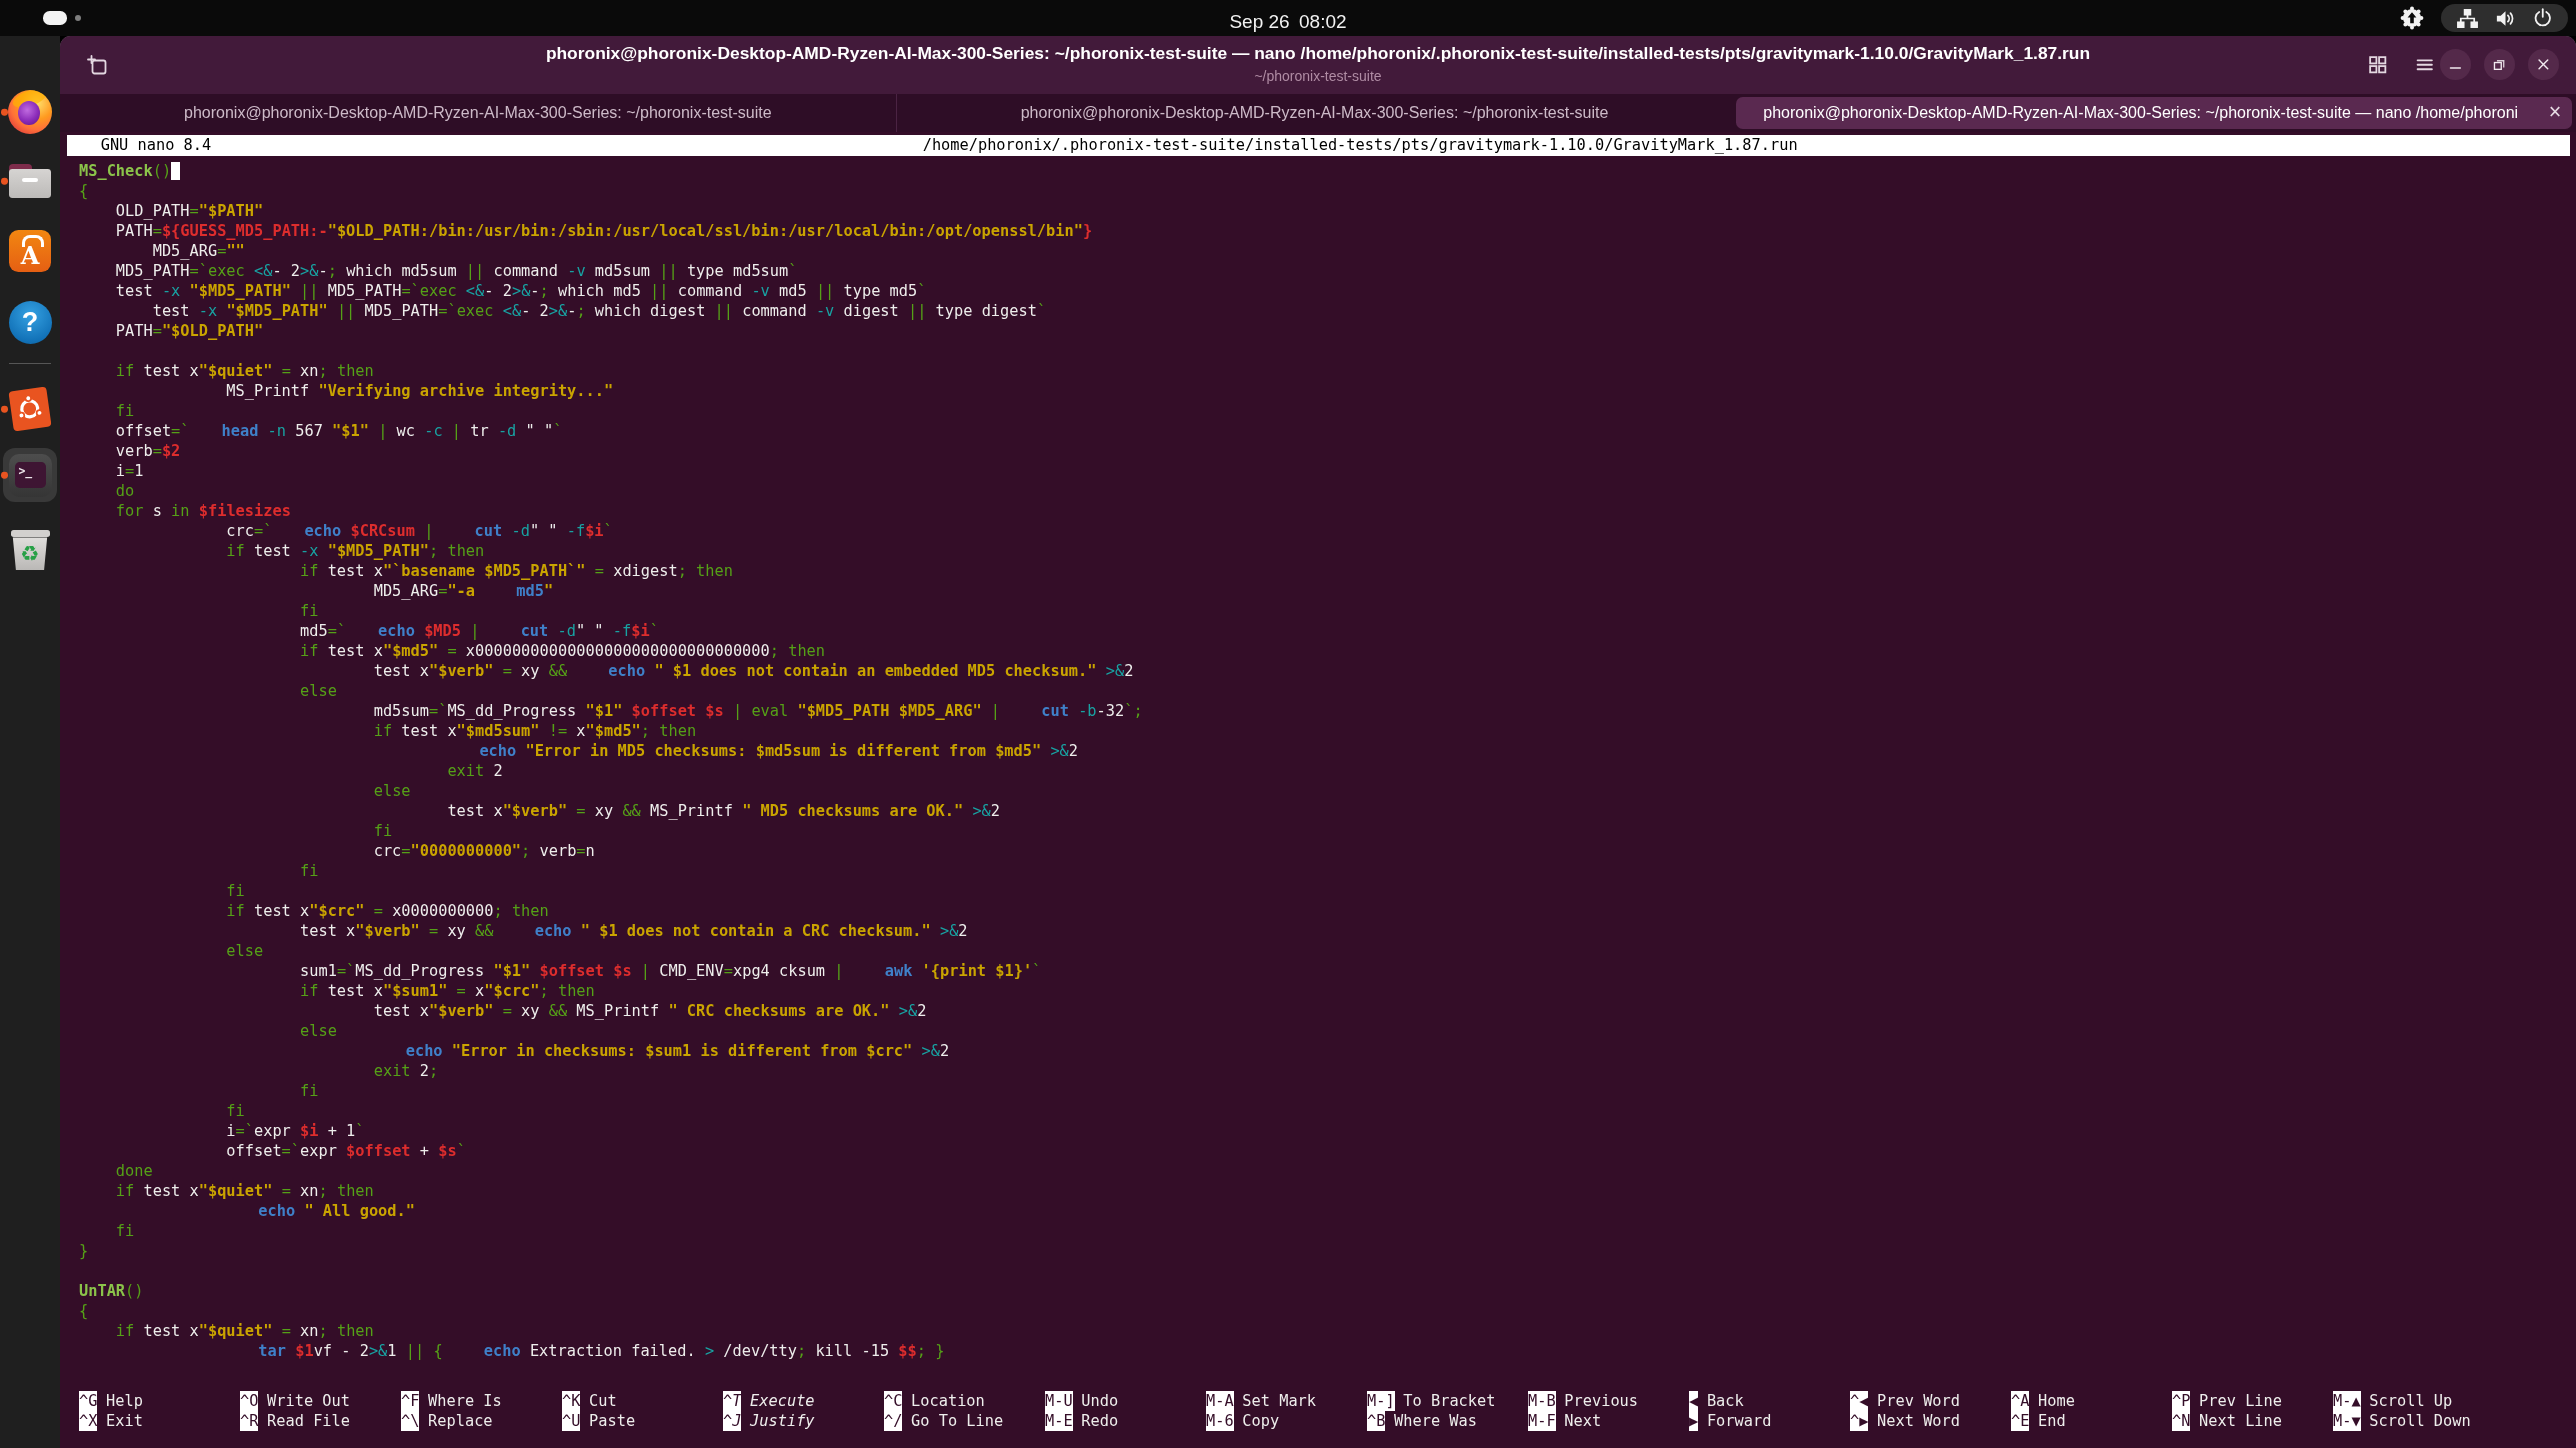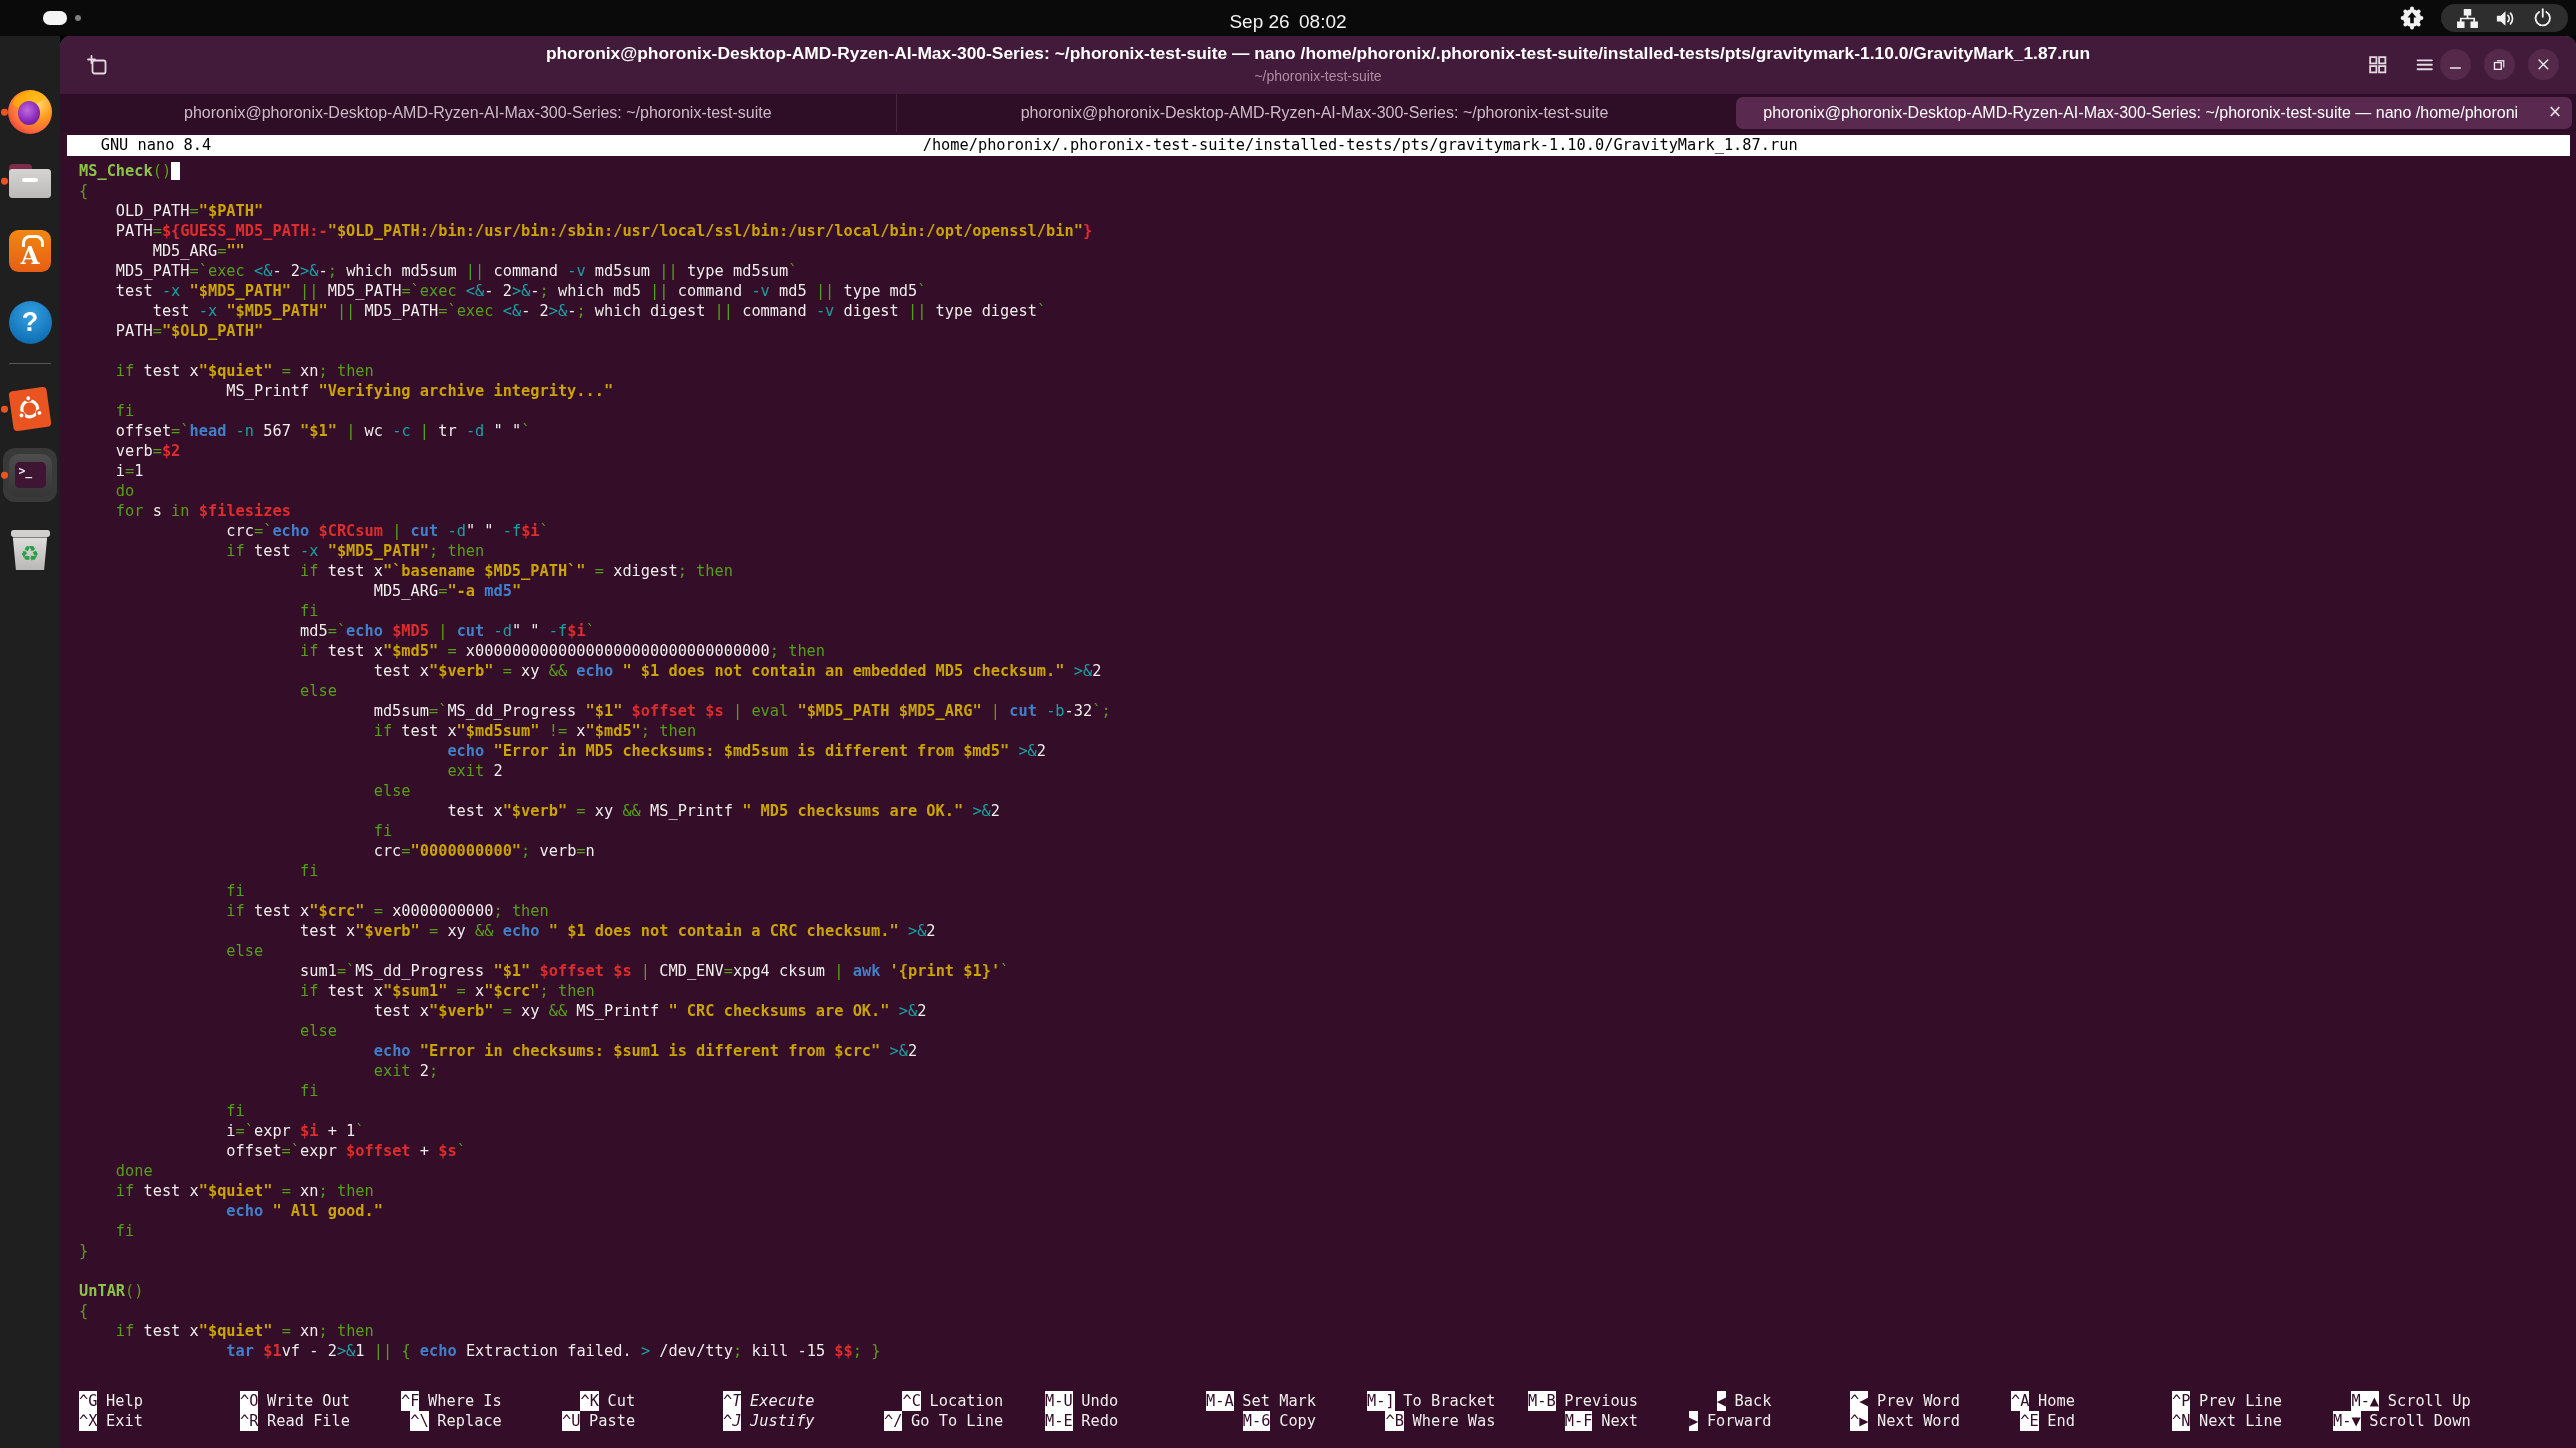--- a/index.html
+++ b/index.html
@@ -72,25 +72,25 @@
   .nanobar .ver{position:absolute;left:34px;}
   .nanobar .path{position:absolute;left:856px;}
 
   .editor{position:absolute;left:19px;top:29px;right:0;}
   .ln{height:20px;line-height:20px;white-space:pre;}
   .c-w{color:#eeeeec;}
   .c-g{color:#55a017;}
   .c-fn{color:#8bc34a;font-weight:bold;}
   .c-y{color:#caa400;font-weight:bold;}
   .c-r{color:#dd2d2d;font-weight:bold;}
-  .c-b{color:#3f80c9;font-weight:bold;}
+  .c-b{color:#3f80c9;font-weight:bold;margin-left:32px;}
   .c-t{color:#18a2a2;}
   .c-cur{background:#ffffff;color:#340d28;}
 
-  .shortcuts{position:absolute;left:0;top:1259px;width:100%;height:42px;text-align:right;}
+  .shortcuts{position:absolute;left:0;top:1259px;width:100%;height:42px;}
   .fcol{position:absolute;top:0;white-space:nowrap;}
   .frow{height:20px;line-height:20px;}
   .fkey{display:inline-block;background:#fff;color:#340d28;font-family:"DejaVu Sans Mono","DejaVu Sans",monospace;}
   .flab{color:#eeeeec;margin-left:8.7px;}
 
   svg{display:block;}
 </style>
 </head>
 <body>
 

